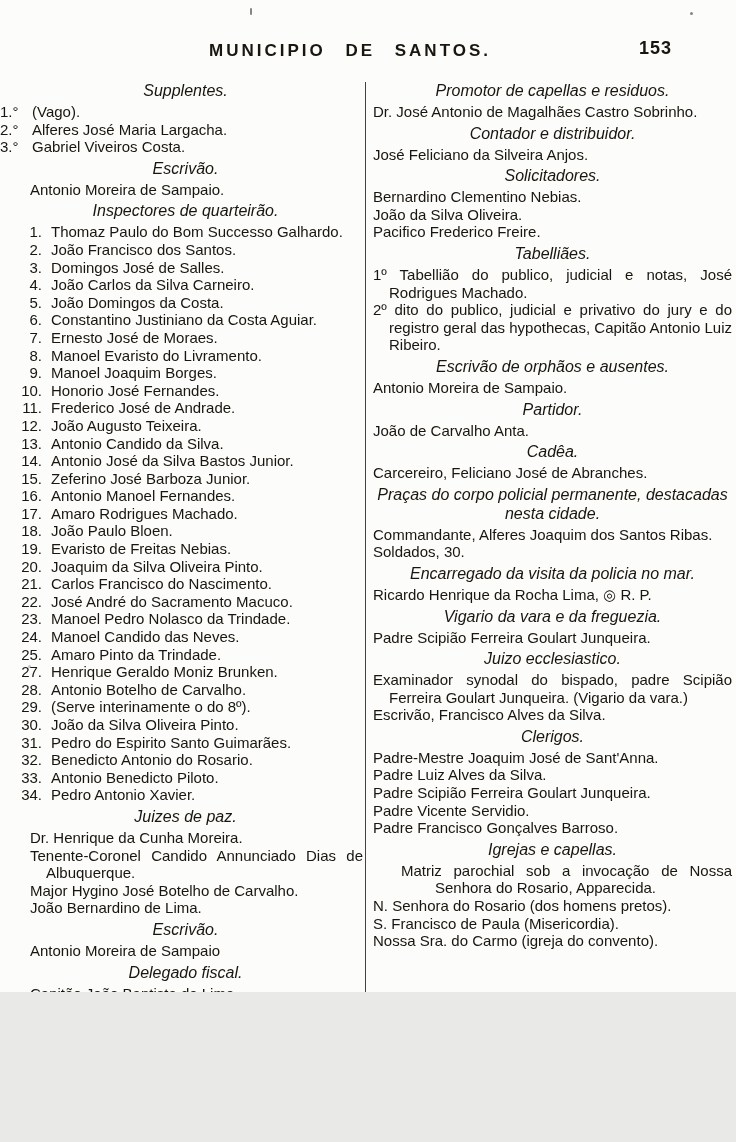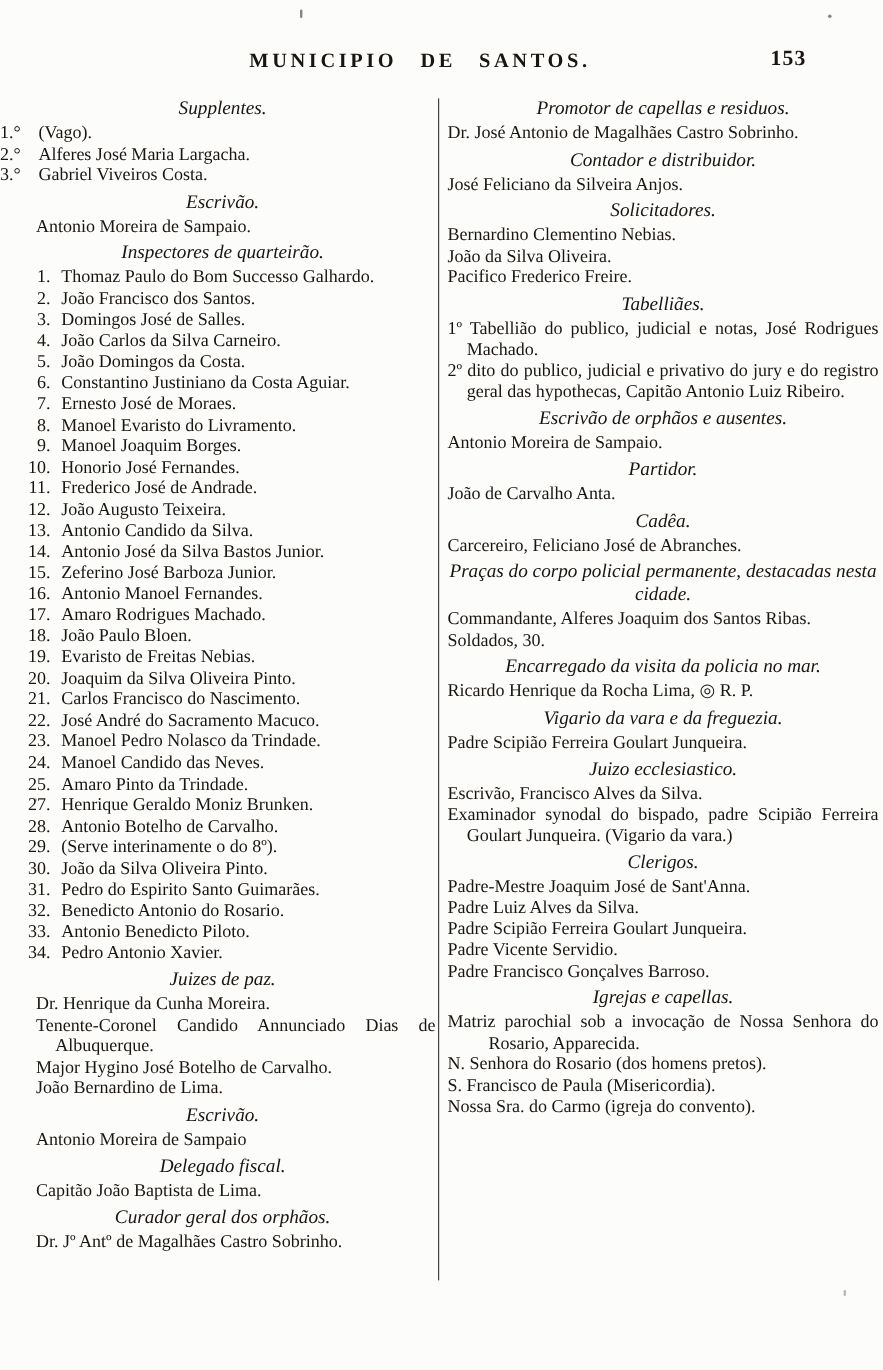--- a/index.html
+++ b/index.html
@@ -1,21 +1,21 @@
 <!DOCTYPE html>
 <html><head>
 <meta charset="utf-8">
 <style>
   html,body{margin:0;padding:0;background:#e9e9e7;}
   .page{
     position:relative;
-    width:736px;height:1142px;
+    width:736px;height:992px;
     background:#fcfcfa;
     color:#19150f;
-    font-family:Liberation Serif, serif;
+    font-family:Liberation Sans, sans-serif;
     font-size:15px;
     line-height:17.6px;
     overflow:hidden;
   }
   .title{
     position:absolute;top:42px;left:0;width:700px;
     text-align:center;
     font-weight:bold;font-size:17px;
     letter-spacing:3px;word-spacing:12px;
   }
@@ -35,21 +35,21 @@
     font-style:italic;
     text-align:center;
     font-size:16px;
     line-height:19px;
     margin:3px 0 3px;
   }
   .para{
     padding-left:16px;text-indent:-16px;
     text-align:justify;
   }
-  .para.hang-lg{padding-left:34px;text-indent:-34px;}
+  .para.hang-lg{padding-left:34px;text-indent:-34px;margin-left:28px;}
   .col-left .para.pl{margin-left:22px;}
   .list .item{display:flex;align-items:baseline;}
   .list .num{flex:none;width:34px;text-align:right;padding-right:9px;}
   .list .txt{flex:1;text-align:justify;}
   .list.ord{margin-left:-8px;}
   .list.ord .num{width:26px;text-align:left;padding-right:6px;}
   .speck{position:absolute;background:#55524d;border-radius:50%;opacity:.7;}
   .speck.s1{left:250px;top:8px;width:2px;height:7px;border-radius:1px;}
   .speck.s2{left:690px;top:12px;width:3px;height:3px;}
   .speck.s3{left:703px;top:1075px;width:2px;height:5px;border-radius:1px;opacity:.4;}
@@ -253,22 +253,22 @@
         <div class="heading">Cadêa.</div>
         <div class="para">Carcereiro, Feliciano José de Abranches.</div>
         <div class="heading">Praças do corpo policial permanente, destacadas nesta cidade.</div>
         <div class="para">Commandante, Alferes Joaquim dos Santos Ribas.</div>
         <div class="para">Soldados, 30.</div>
         <div class="heading">Encarregado da visita da policia no mar.</div>
         <div class="para">Ricardo Henrique da Rocha Lima, ◎ R. P.</div>
         <div class="heading">Vigario da vara e da freguezia.</div>
         <div class="para">Padre Scipião Ferreira Goulart Junqueira.</div>
         <div class="heading">Juizo ecclesiastico.</div>
+        <div class="para">Examinador synodal do bispado, padre Scipião Ferreira Goulart Junqueira. (Vigario da vara.)</div>
         <div class="para">Escrivão, Francisco Alves da Silva.</div>
-        <div class="para">Examinador synodal do bispado, padre Scipião Ferreira Goulart Junqueira. (Vigario da vara.)</div>
         <div class="heading">Clerigos.</div>
         <div class="para">Padre-Mestre Joaquim José de Sant'Anna.</div>
         <div class="para">Padre Luiz Alves da Silva.</div>
         <div class="para">Padre Scipião Ferreira Goulart Junqueira.</div>
         <div class="para">Padre Vicente Servidio.</div>
         <div class="para">Padre Francisco Gonçalves Barroso.</div>
         <div class="heading">Igrejas e capellas.</div>
         <div class="para hang-lg">Matriz parochial sob a invocação de Nossa Senhora do Rosario, Apparecida.</div>
         <div class="para">N. Senhora do Rosario (dos homens pretos).</div>
         <div class="para">S. Francisco de Paula (Misericordia).</div>

